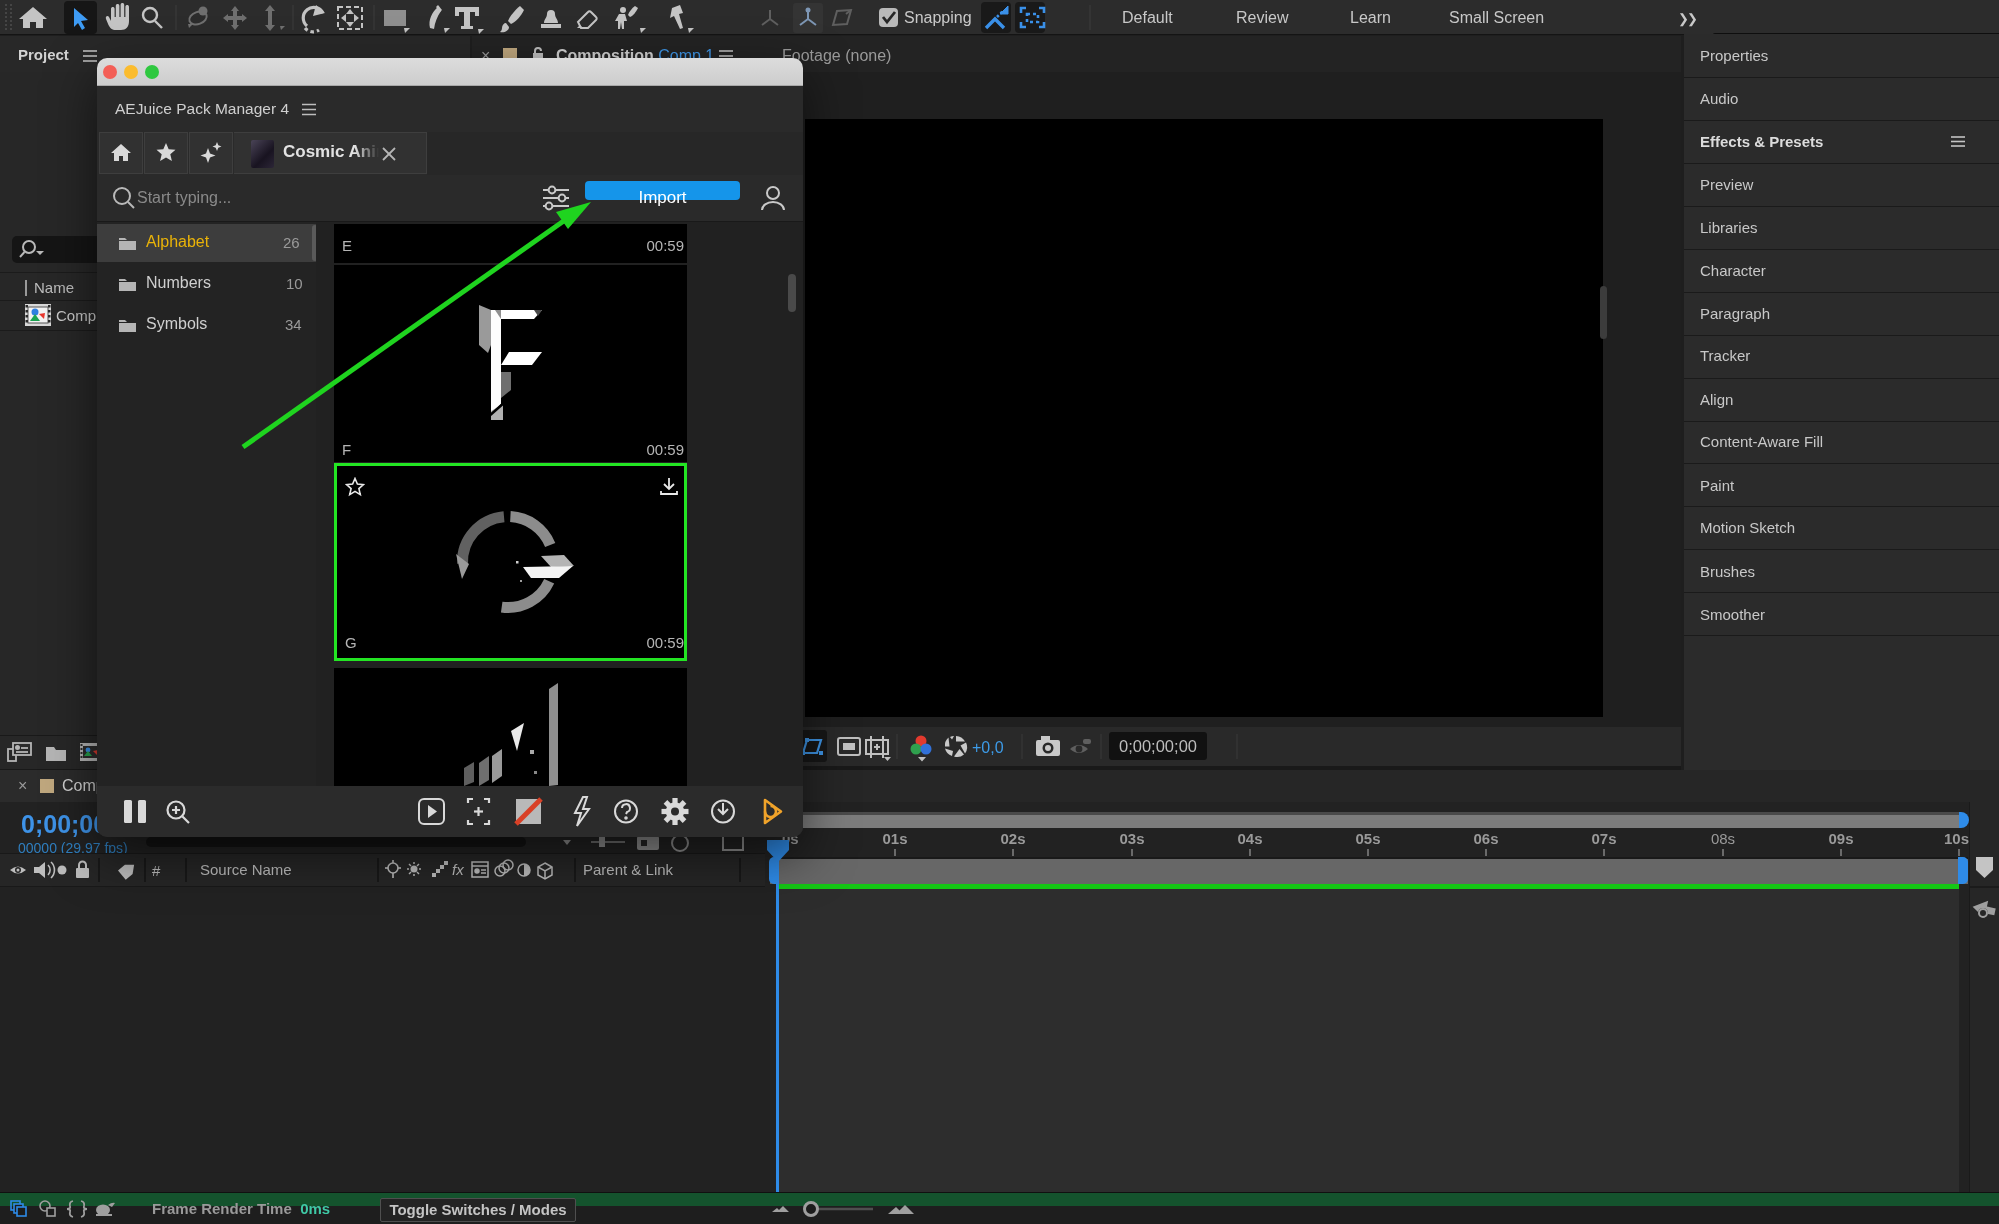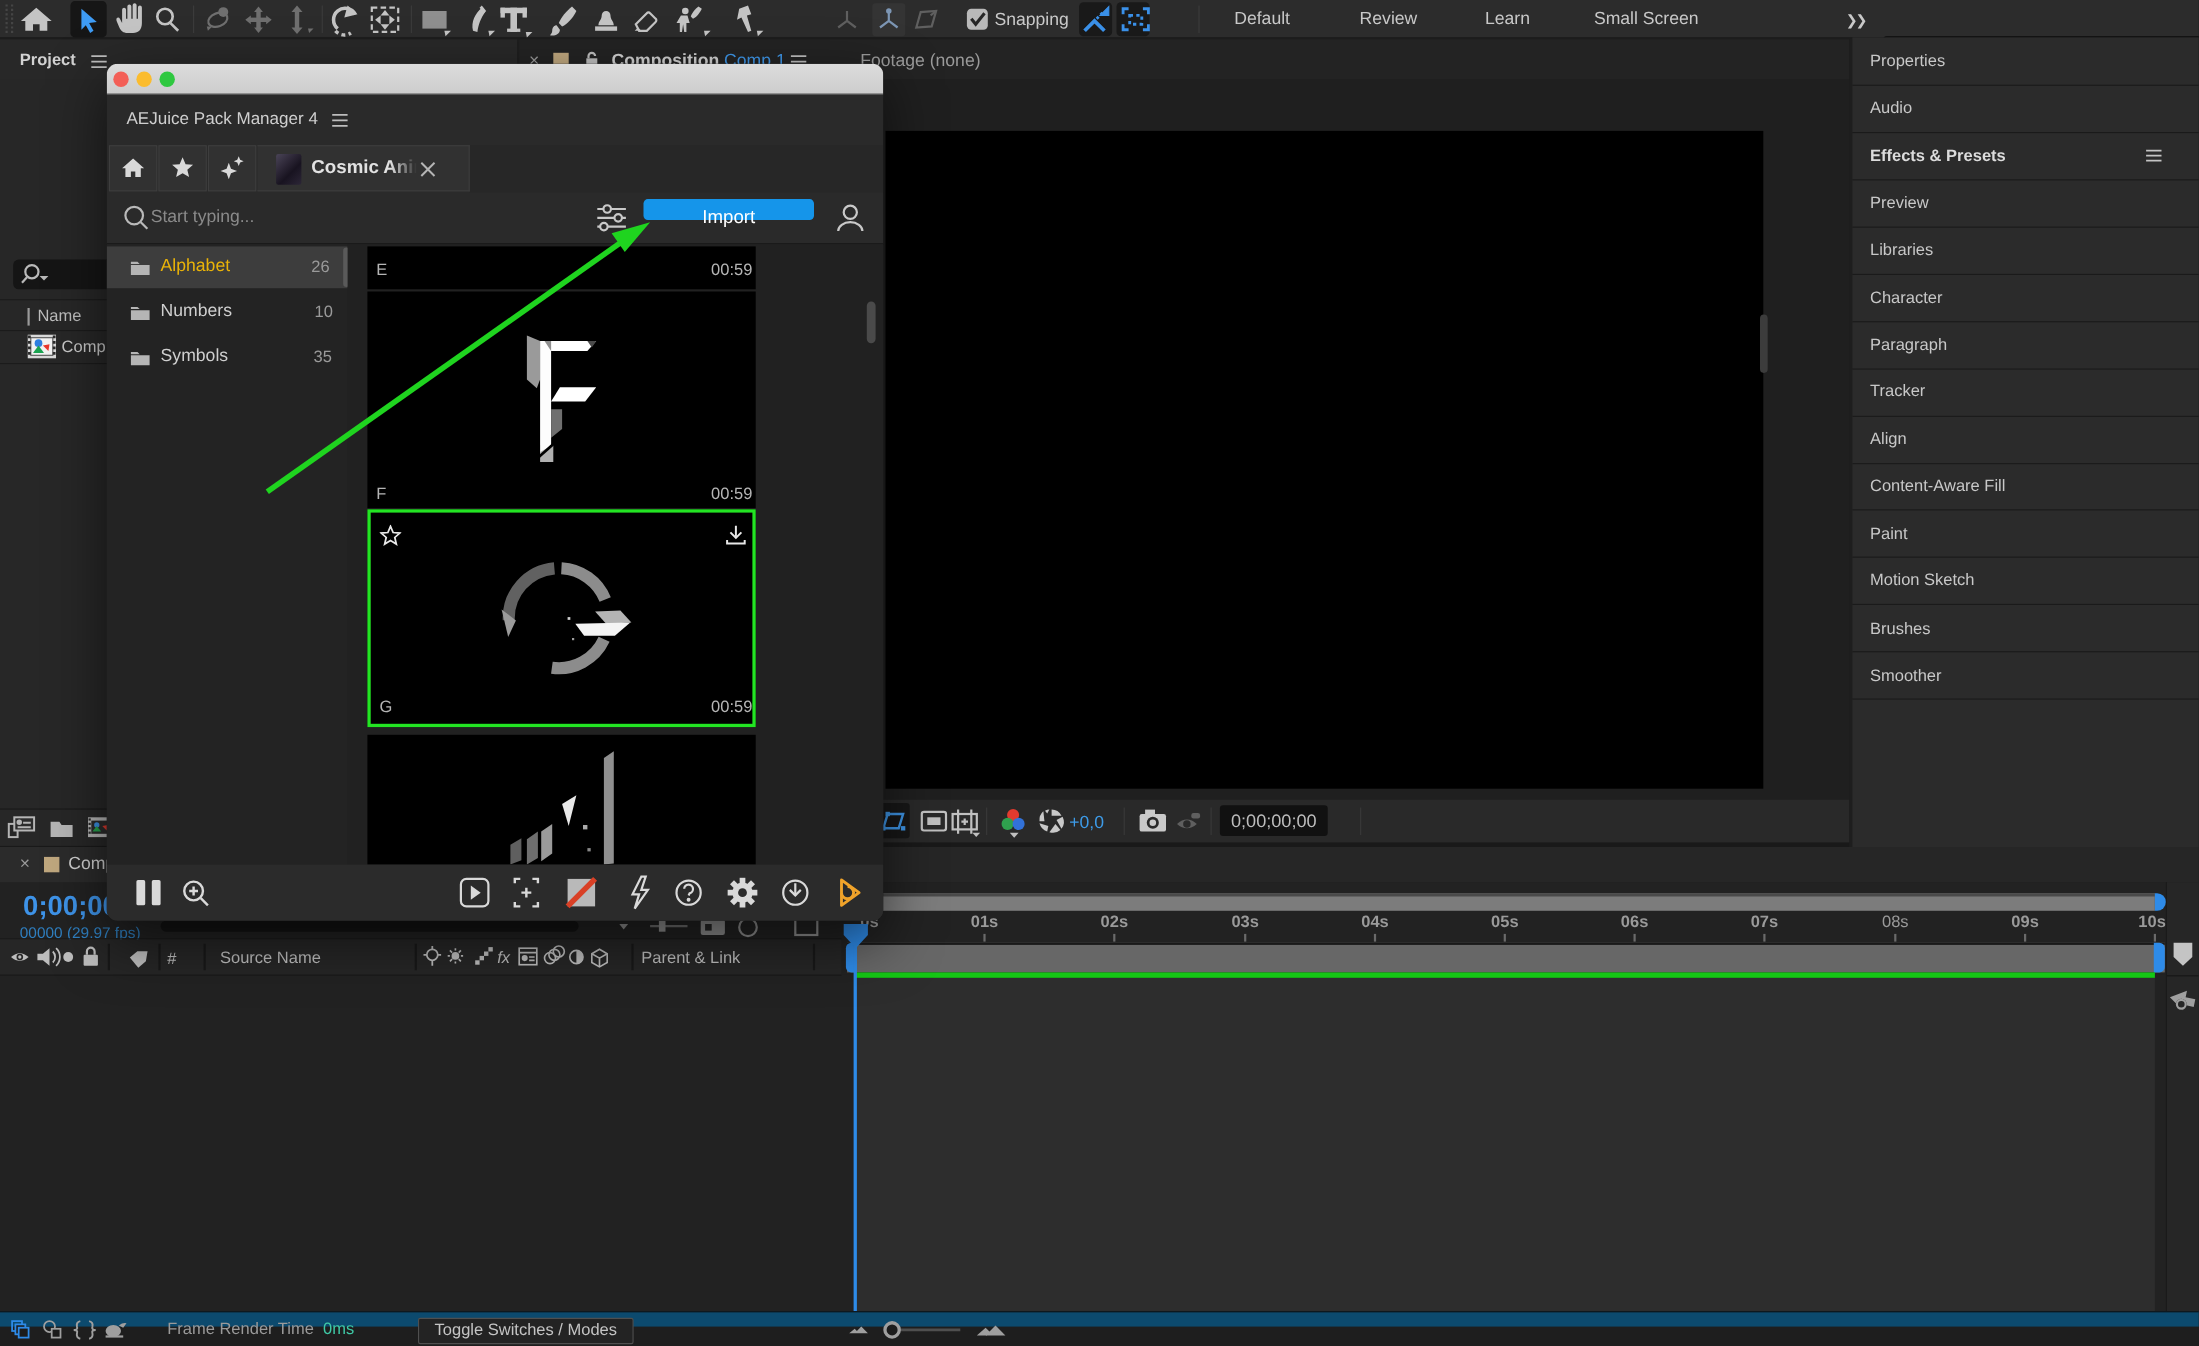--- a/index.html
+++ b/index.html
@@ -521,21 +521,21 @@
         </g>
     </svg>
     <div class="abs" style="left:1969px;top:32px;width:1px;height:390px;background:#1a1a1a;"></div>
 
     <div class="abs" style="left:776px;top:88px;width:3px;height:334px;background:#2e8be8;"></div>
     <svg width="26" height="26" viewBox="0 0 26 26" style="position:absolute;left:765px;top:68px;">
       <path d="M2 2 h22 v10 l-11 12 -11-12 z" fill="#2e8be8"></path>
     </svg>
   </div>
 
-  <div class="abs" id="bottombar" style="left:0;top:1192px;width:1999px;height:14px;background:#0c4a6e;border-top:1px solid #101010;">
+  <div class="abs" id="bottombar" style="left:0;top:1192px;width:1999px;height:14px;background:#14532d;border-top:1px solid #101010;font-weight:bold;">
     <svg width="240" height="32" viewBox="0 0 240 32">
       <g stroke="#2e8be8" stroke-width="1.6" fill="none">
         <rect x="11" y="8" width="9" height="9"></rect>
         <rect x="14" y="11" width="9" height="9" fill="#1c1c1c"></rect>
         <rect x="17" y="14" width="9" height="9" fill="#1c1c1c"></rect>
       </g>
       <g stroke="#9f9f9f" stroke-width="1.6" fill="none">
         <circle cx="45" cy="13" r="5"></circle>
         <rect x="47" y="15" width="8" height="8" fill="#1c1c1c"></rect>
       </g>
@@ -629,21 +629,21 @@
     <div class="abs" style="left:186px;top:176px;color:#9a9a9a;font-size:15px;">26</div>
     <svg width="20" height="16" viewBox="0 0 20 16" style="position:absolute;left:21px;top:219px;">
       <path d="M1 2 h6 l2 2 h-8 z M1 5 h17 v9 h-17 z" fill="#b5b5b5"></path>
     </svg>
     <div class="abs" style="left:49px;top:216px;color:#cfcfcf;font-size:16px;">Numbers</div>
     <div class="abs" style="left:189px;top:217px;color:#9a9a9a;font-size:15px;">10</div>
     <svg width="20" height="16" viewBox="0 0 20 16" style="position:absolute;left:21px;top:260px;">
       <path d="M1 2 h6 l2 2 h-8 z M1 5 h17 v9 h-17 z" fill="#b5b5b5"></path>
     </svg>
     <div class="abs" style="left:49px;top:257px;color:#cfcfcf;font-size:16px;">Symbols</div>
-    <div class="abs" style="left:188px;top:258px;color:#9a9a9a;font-size:15px;">35</div>
+    <div class="abs" style="left:188px;top:258px;color:#9a9a9a;font-size:15px;">34</div>
     <div class="abs" style="left:215px;top:167px;width:6px;height:36px;background:#5a5a5a;border-radius:3px;"></div>
 
     <div class="abs" style="left:219px;top:164px;width:487px;height:564px;background:#212121;"></div>
 
     <div class="abs" style="left:237px;top:166px;width:353px;height:39px;background:#000;"></div>
     <div class="abs" style="left:245px;top:179px;color:#b5b5b5;font-size:15px;">E</div>
     <div class="abs" style="left:520px;top:179px;width:67px;text-align:right;color:#b5b5b5;font-size:15px;">00:59</div>
 
     <div class="abs" style="left:237px;top:207px;width:353px;height:197px;background:#000;"></div>
     <svg width="75" height="125" viewBox="0 0 75 125" style="position:absolute;left:378px;top:242px;">

